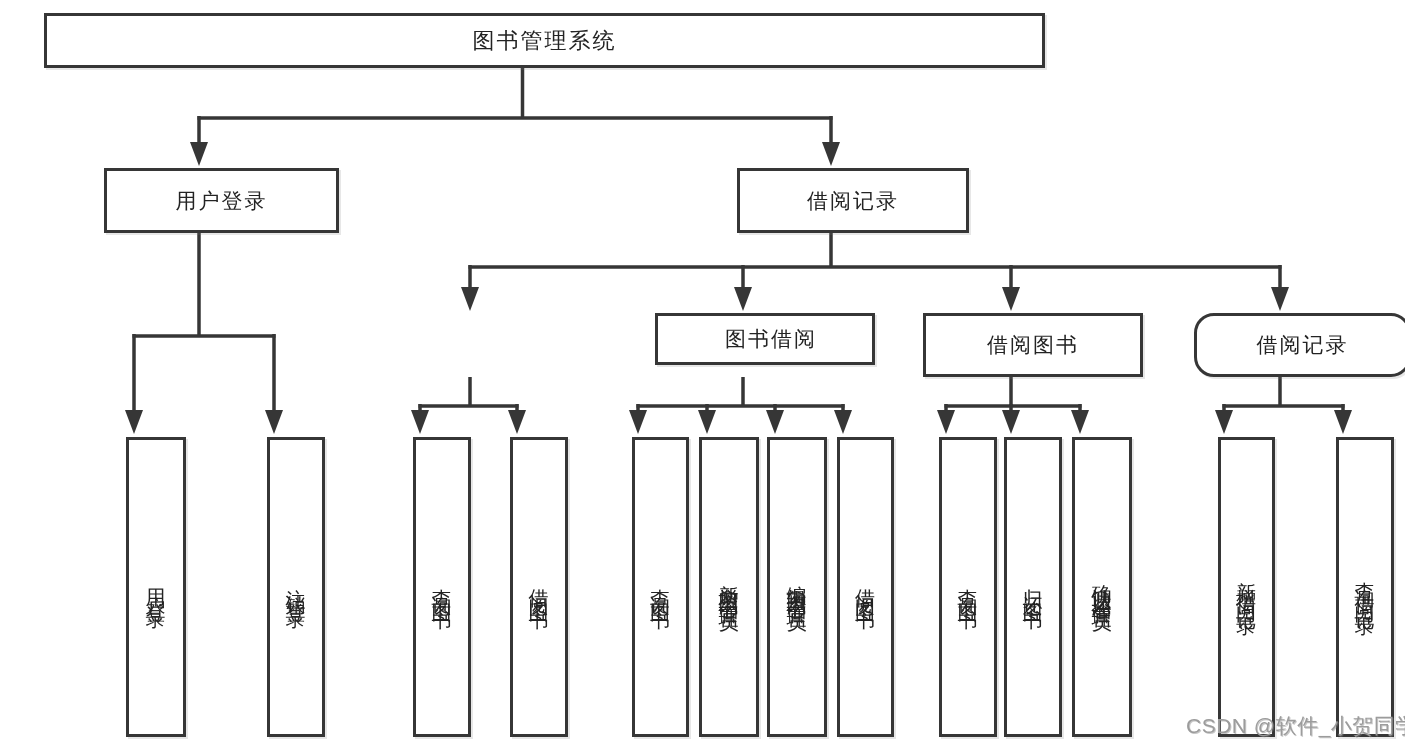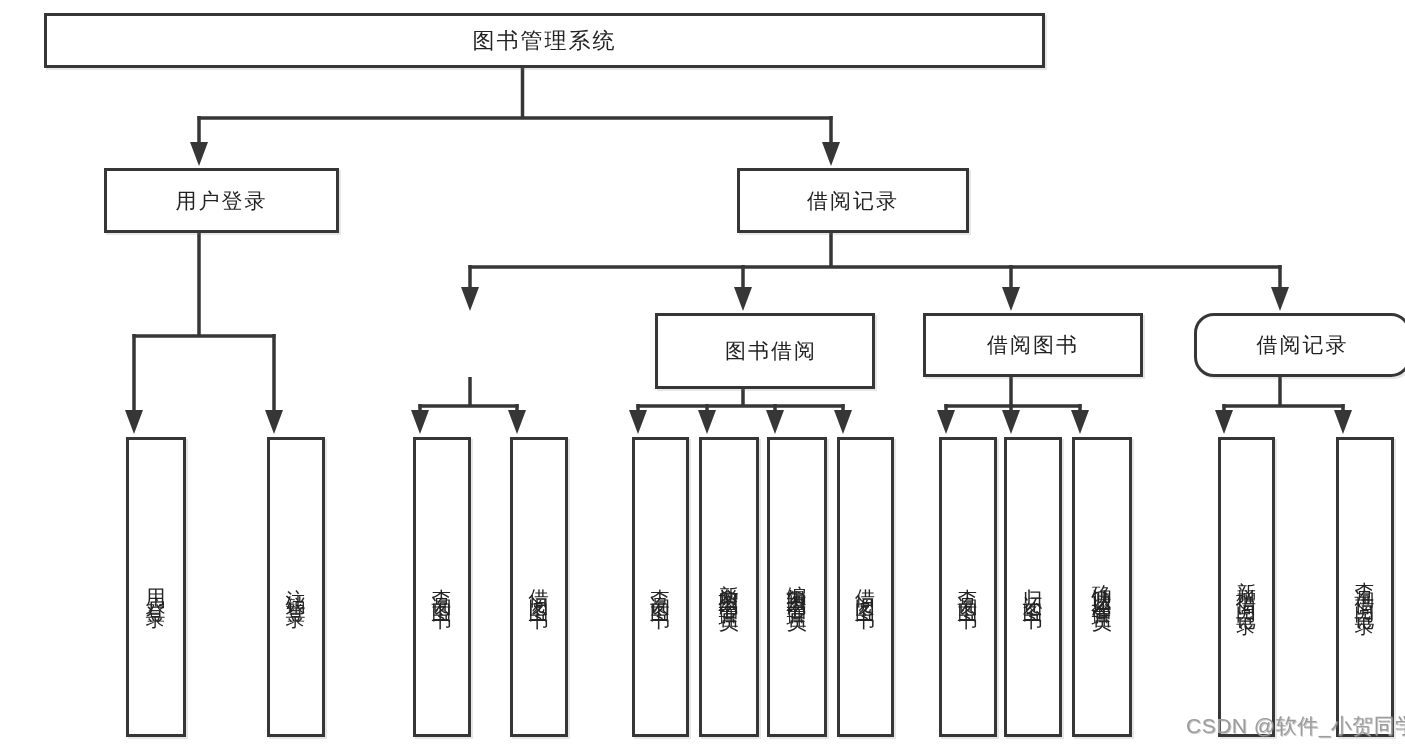--- a/index.html
+++ b/index.html
@@ -139,21 +139,21 @@
       <polygon points="1215,410 1233,410 1224,434"></polygon>
       <polygon points="1334,410 1352,410 1343,434"></polygon>
     </g>
   </svg>
 
   <div class="box h title" style="left:22px; top:13px; width:1001px; height:55px;">图书管理系统</div>
 
   <div class="box h" style="left:82px; top:168px; width:235px; height:65px;">用户登录</div>
   <div class="box h" style="left:715px; top:168px; width:232px; height:65px;">借阅记录</div>
 
-  <div class="box h" style="left:633px; top:313px; width:220px; height:76px;padding-left:12px;">图书借阅</div>
+  <div class="box h" style="left:633px; top:313px; width:220px; height:52px;padding-left:12px;">图书借阅</div>
   <div class="box h" style="left:901px; top:313px; width:220px; height:64px;">借阅图书</div>
   <div class="box h" style="left:1172px; top:313px; width:217px; height:64px;border-radius:20px;">借阅记录</div>
 
   <div class="box v" style="left:104px; top:437px; width:60px; height:300px;">用户登录</div>
   <div class="box v" style="left:245px; top:437px; width:58px; height:300px;">注销登录</div>
 
   <div class="box v" style="left:391px; top:437px; width:58px; height:300px;">查询图书</div>
   <div class="box v" style="left:488px; top:437px; width:58px; height:300px;">借阅图书</div>
 
   <div class="box v" style="left:610px; top:437px; width:57px; height:300px;">查询图书</div>

